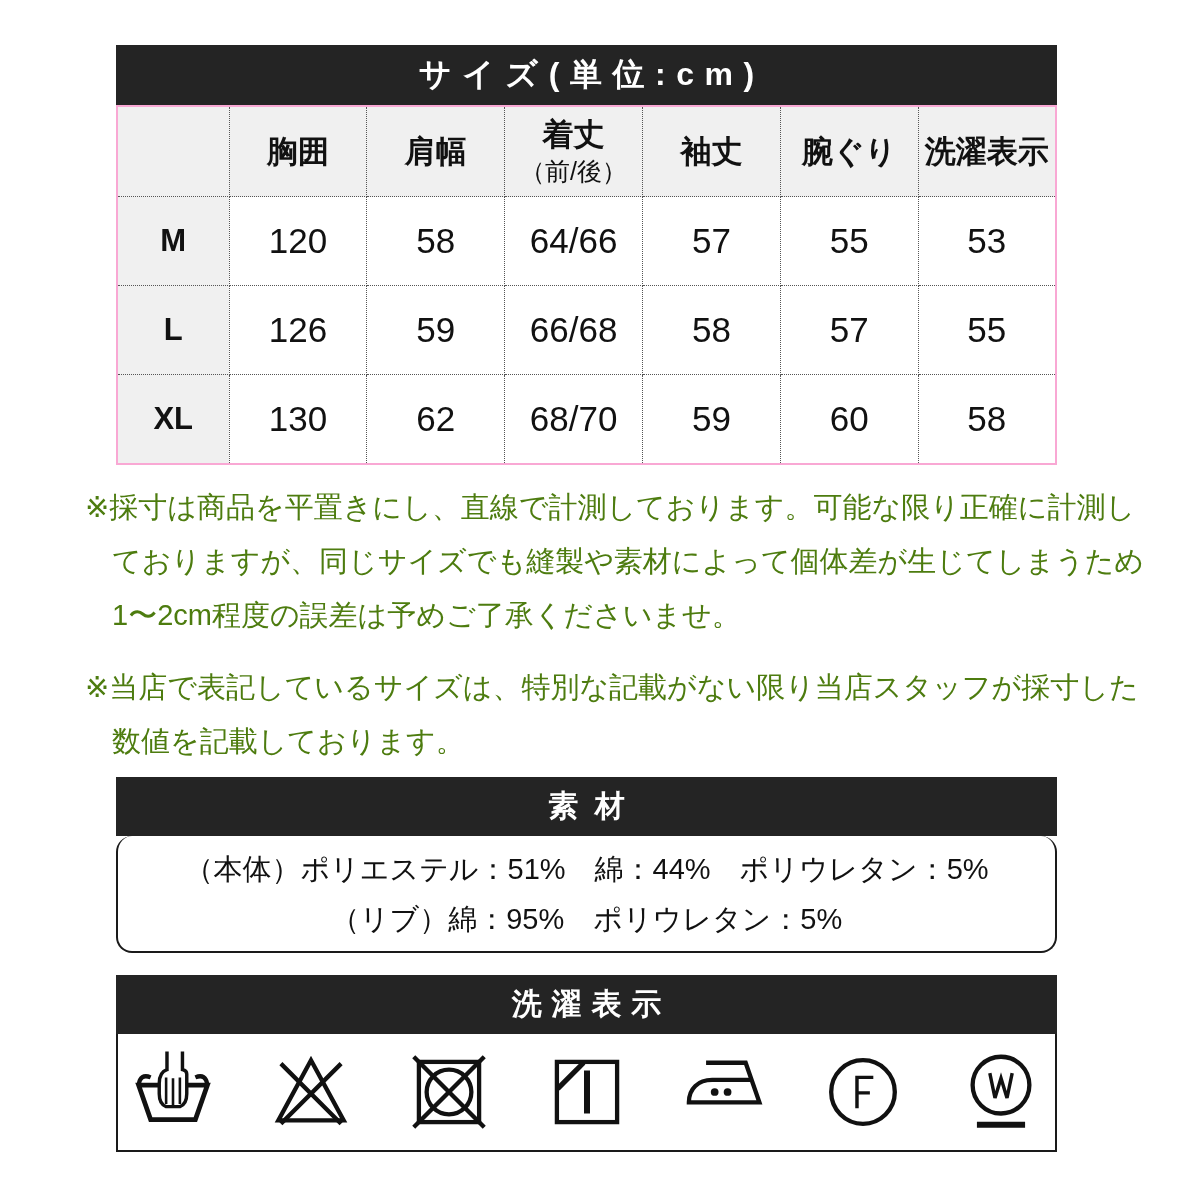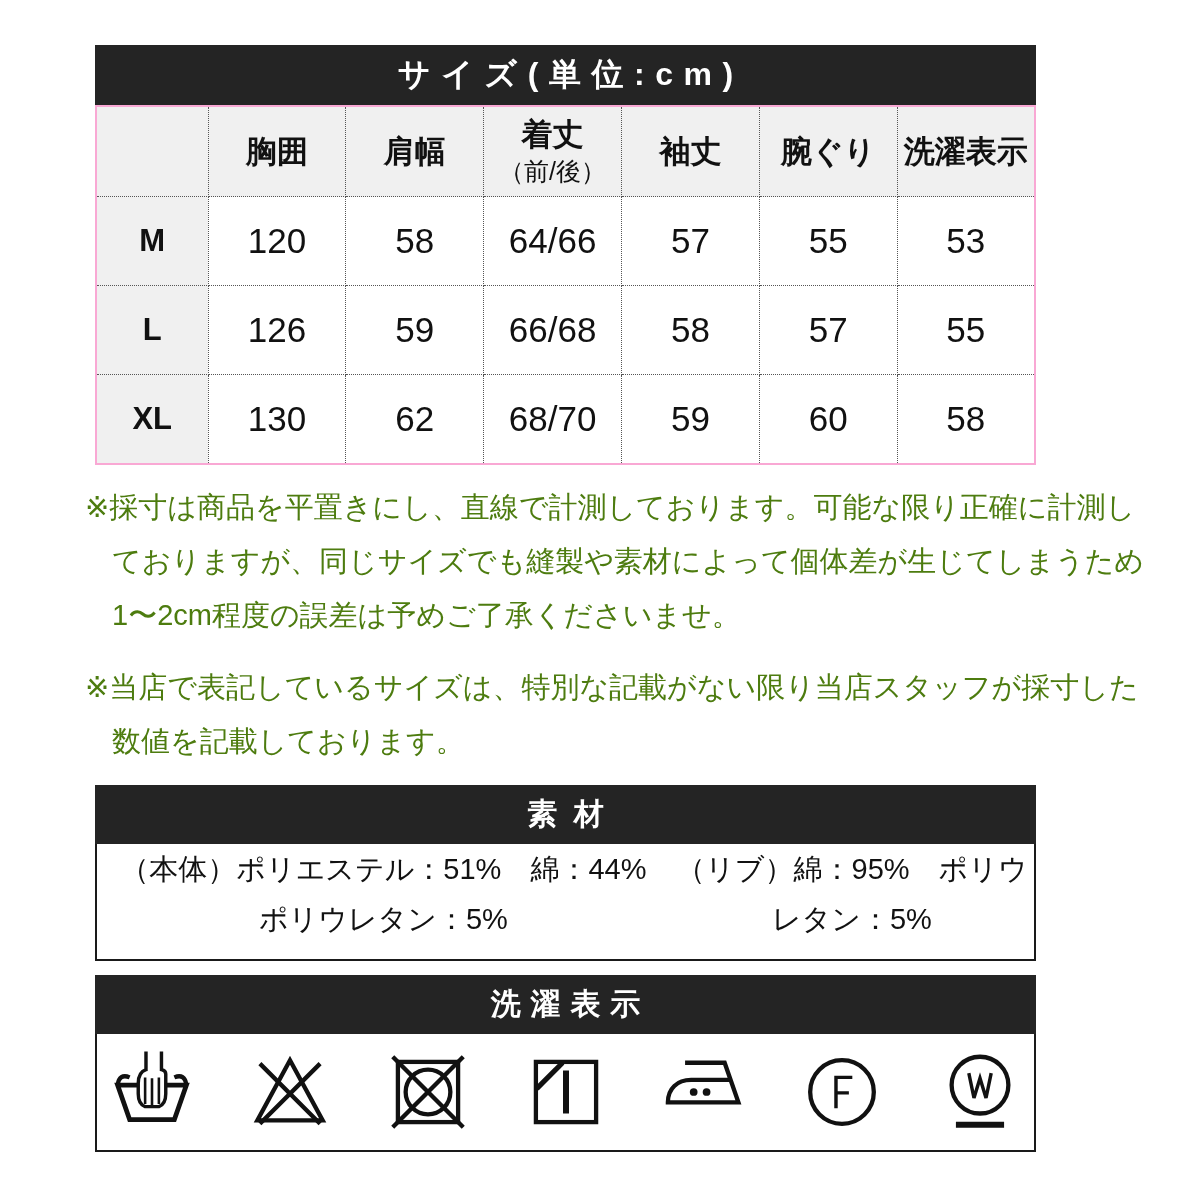--- a/index.html
+++ b/index.html
@@ -2,21 +2,21 @@
 <html lang="ja"><head>
 <meta charset="utf-8">
 <style>
   html,body{margin:0;padding:0;background:#fff;}
   body{
     width:1200px;height:1200px;
     font-family:"Liberation Sans","DejaVu Sans",sans-serif;
     color:#111;
   }
   .canvas{position:relative;width:1200px;height:1200px;background:#fff;overflow:hidden;}
-  .sec{position:absolute;left:50px;width:941px;padding-left:45px;}
+  .sec{position:absolute;left:71px;width:941px;padding-left:45px;}
 
   
   .bar{
     height:60px;background:#242424;color:#fff;
     display:flex;align-items:center;justify-content:center;
     font-weight:bold;
   }
   .bar-title{font-size:32px;letter-spacing:.30em;text-indent:.30em;white-space:nowrap;}
   .bar.small{height:59px;}
   .bar.small .bar-title{font-size:30px;}
@@ -44,25 +44,25 @@
 
   
   .notes{position:absolute;left:63px;top:480px;width:1084px;}
   .note{
     margin:0;font-size:29px;line-height:54px;
     padding-left:49px;text-indent:-27px;color:#4d7c0f;
   }
   .note + .note{margin-top:18px;}
 
   
-  #material-sec{top:777px;margin-top:8px;}
+  #material-sec{top:777px;}
   .box{border:2px solid #1a1a1a;border-top:none;background:#fff;box-sizing:border-box;}
   .material-box{
-    height:117px;display:flex;justify-content:center;
-    text-align:center;font-size:29px;line-height:50px;
+    height:117px;display:flex;flex-direction:column;justify-content:center;
+    text-align:center;font-size:29px;line-height:50px;border-radius:16px;
   }
   .material-box p{margin:0;}
 
   
   #wash-sec{top:975px;border-radius:9px;}
   .wash-box{
     height:118px;display:flex;align-items:center;justify-content:center;gap:52px;
   }
   .wash-icon{width:86px;height:92px;display:block;}
   .wash-icon .st{fill:none;stroke:#111;stroke-width:5;stroke-linecap:butt;stroke-linejoin:miter;}

